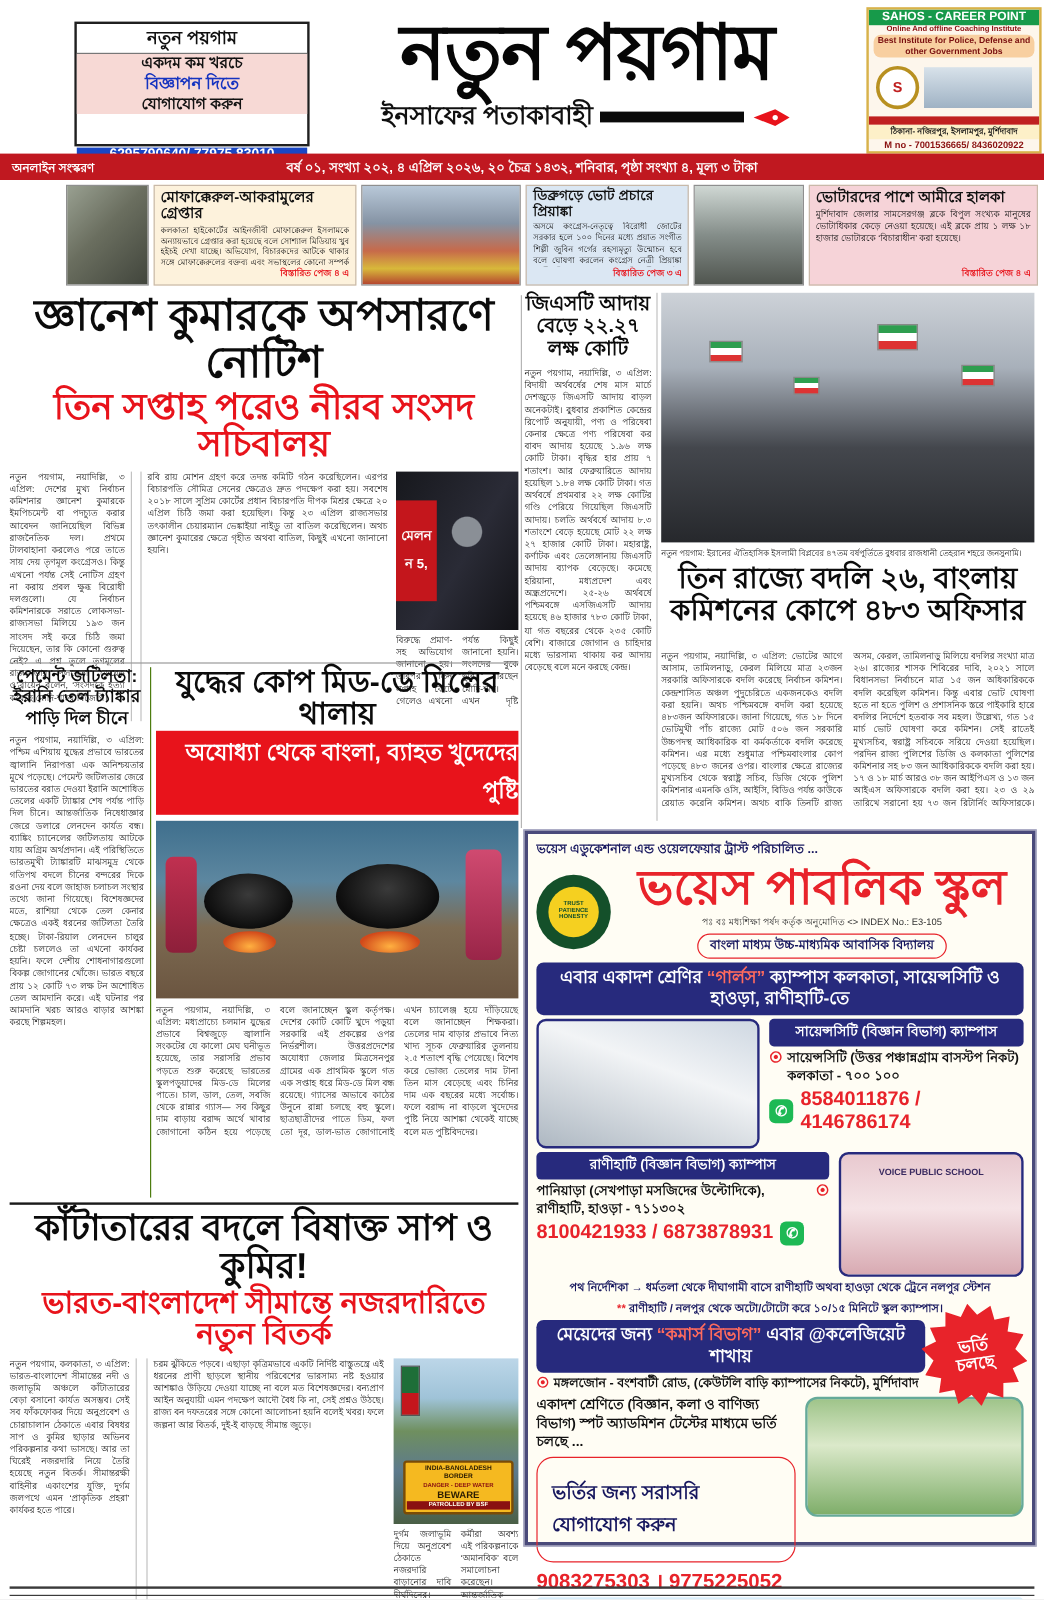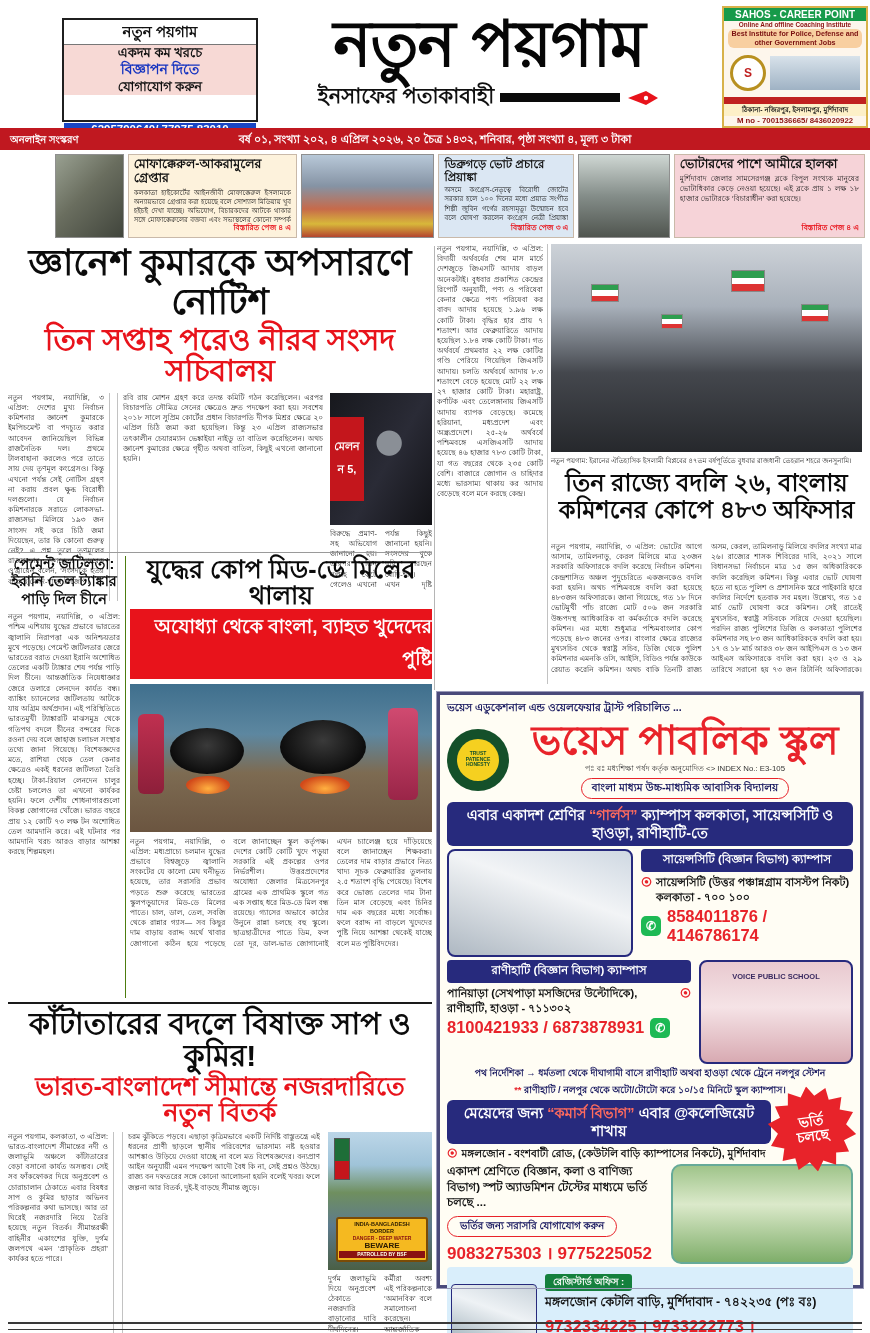--- a/index.html
+++ b/index.html
@@ -151,22 +151,22 @@
   .pchip{width:20px;height:20px;border-radius:5px;background:#1db954;color:#fff;display:flex;
         align-items:center;justify-content:center;font-size:12px;flex:none;}
   .vdir{font-size:9.3px;font-weight:bold;color:#17175e;text-align:center;line-height:1.45;}
   .vdir .star{color:#e8232a;}
   .vburst-wrap{position:relative;}
   .vburst{position:absolute;right:-2px;top:-14px;width:86px;height:86px;background:#e8232a;
         clip-path:polygon(50% 0%,58% 12%,72% 5%,74% 19%,89% 18%,85% 32%,100% 37%,90% 50%,100% 63%,85% 68%,89% 82%,74% 81%,72% 95%,58% 88%,50% 100%,42% 88%,28% 95%,26% 81%,11% 82%,15% 68%,0% 63%,10% 50%,0% 37%,15% 32%,11% 18%,26% 19%,28% 5%,42% 12%);
         display:flex;flex-direction:column;align-items:center;justify-content:center;color:#fff;
         font-weight:900;font-size:14px;line-height:1.1;transform:rotate(-8deg);}
   .vbullet{font-size:11.5px;font-weight:bold;color:#111;line-height:1.35;}
-  .vcontact-cap{display:inline-block;border:1.5px solid #e8232a;border-radius:14px;padding:1px 12px;
-        font-size:10px;font-weight:bold;color:#17175e;}
+  .vcontact-cap{display:inline-block;border:1.5px solid #e8232a;border-radius:14px;padding:16px 12px;
+        font-size:16px;font-weight:bold;color:#17175e;}
   .vphones-big{font-size:17px;font-weight:900;color:#e8232a;}
   .voffice{background:#d9eefb;border-radius:4px;display:flex;gap:8px;padding:4px;align-items:center;}
   .obadge{background:#15803d;color:#fff;font-size:9.5px;font-weight:bold;border-radius:3px;
         display:inline-block;padding:1px 8px;}
   .oaddr{font-size:12.5px;font-weight:bold;color:#111;margin-top:2px;}
   .ophones{font-size:16.5px;font-weight:900;color:#e8232a;margin-top:1px;}
 
   .bottom-rule{left:8px;top:1322px;width:854px;height:5px;border-top:2px solid #3a3a3a;border-bottom:1px solid #3a3a3a;}
 </style>
 </head>
@@ -250,20 +250,21 @@
         <div class="mid-sub small-body">বিরুদ্ধে প্রমাণ-সহ অভিযোগ জানানো হয়। তারপর তিন সপ্তাহ কেটে গেলেও এখনো পর্যন্ত কিছুই জানানো হয়নি। সংসদের বুকে ছুরি মারছেন মোদি-শাহ। এখন দৃষ্টি ঘোরাতে মহিলা সংরক্ষণ আইনের নতুন বিল আনার নাটক করছেন।’ শাসক শিবির জানিয়েছে, এর আগে চারটি ক্ষেত্রে পদচ্যুত করার ঘটনায় সাংসদদের আবেদন জমা পড়ার কয়েকদিনের মধ্যেই সাড়া মিলেছিল। বিচারপতি ভি রামাস্বামী মামলায় ১৯৯১ সালের ১২ মার্চ তৎকালীন লোকসভার স্পিকার</div>
       </div>
       <div class="c3 small-body">রবি রায় মোশন গ্রহণ করে তদন্ত কমিটি গঠন করেছিলেন। এরপর বিচারপতি সৌমিত্র সেনের ক্ষেত্রেও দ্রুত পদক্ষেপ করা হয়। সবশেষ ২০১৮ সালে সুপ্রিম কোর্টের প্রধান বিচারপতি দীপক মিশ্রর ক্ষেত্রে ২০ এপ্রিল চিঠি জমা করা হয়েছিল। কিন্তু ২৩ এপ্রিল রাজ্যসভার তৎকালীন চেয়ারম্যান ভেঙ্কাইয়া নাইডু তা বাতিল করেছিলেন। অথচ জ্ঞানেশ কুমারের ক্ষেত্রে গৃহীত অথবা বাতিল, কিছুই এখনো জানানো হয়নি।</div>
     </div>
   </div>
 
   <div class="abs hrule" style="left:8px;top:552px;width:424px;"></div>
   <div class="abs vrule" style="left:434px;top:246px;height:444px;"></div>
 
   <div class="abs gst">
+    <div class="h hd-black">জিএসটি আদায় বেড়ে ২২.২৭ লক্ষ কোটি</div>
     <div class="b small-body">নতুন পয়গাম, নয়াদিল্লি, ৩ এপ্রিল: বিদায়ী অর্থবর্ষের শেষ মাস মার্চে দেশজুড়ে জিএসটি আদায় বাড়ল অনেকটাই। বুধবার প্রকাশিত কেন্দ্রের রিপোর্ট অনুযায়ী, পণ্য ও পরিষেবা কেনার ক্ষেত্রে পণ্য পরিষেবা কর বাবদ আদায় হয়েছে ১.৯৬ লক্ষ কোটি টাকা। বৃদ্ধির হার প্রায় ৭ শতাংশ। আর ফেব্রুয়ারিতে আদায় হয়েছিল ১.৮৪ লক্ষ কোটি টাকা। গত অর্থবর্ষে প্রথমবার ২২ লক্ষ কোটির গণ্ডি পেরিয়ে গিয়েছিল জিএসটি আদায়। চলতি অর্থবর্ষে আদায় ৮.৩ শতাংশে বেড়ে হয়েছে মোট ২২ লক্ষ ২৭ হাজার কোটি টাকা। মহারাষ্ট্র, কর্ণাটক এবং তেলেঙ্গানায় জিএসটি আদায় ব্যাপক বেড়েছে। কমেছে হরিয়ানা, মধ্যপ্রদেশ এবং অন্ধ্রপ্রদেশে। ২৫-২৬ অর্থবর্ষে পশ্চিমবঙ্গে এসজিএসটি আদায় হয়েছে ৪৬ হাজার ৭৮৩ কোটি টাকা, যা গত বছরের থেকে ২৩৫ কোটি বেশি। বাজারে জোগান ও চাহিদার মধ্যে ভারসাম্য থাকায় কর আদায় বেড়েছে বলে মনে করছে কেন্দ্র।</div>
   </div>
 
   <div class="abs iran ph-iran">
     <div class="flag" style="left:40px;top:40px;"></div>
     <div class="flag" style="left:180px;top:26px;width:32px;height:20px;"></div>
     <div class="flag" style="left:250px;top:60px;"></div>
     <div class="flag" style="left:110px;top:70px;width:20px;height:13px;"></div>
   </div>
   <div class="abs iran-cap">নতুন পয়গাম: ইরানের ঐতিহাসিক ইসলামী বিপ্লবের ৪৭তম বর্ষপূর্তিতে বুধবার রাজধানী তেহরান শহরে জনসুনামি।</div>

